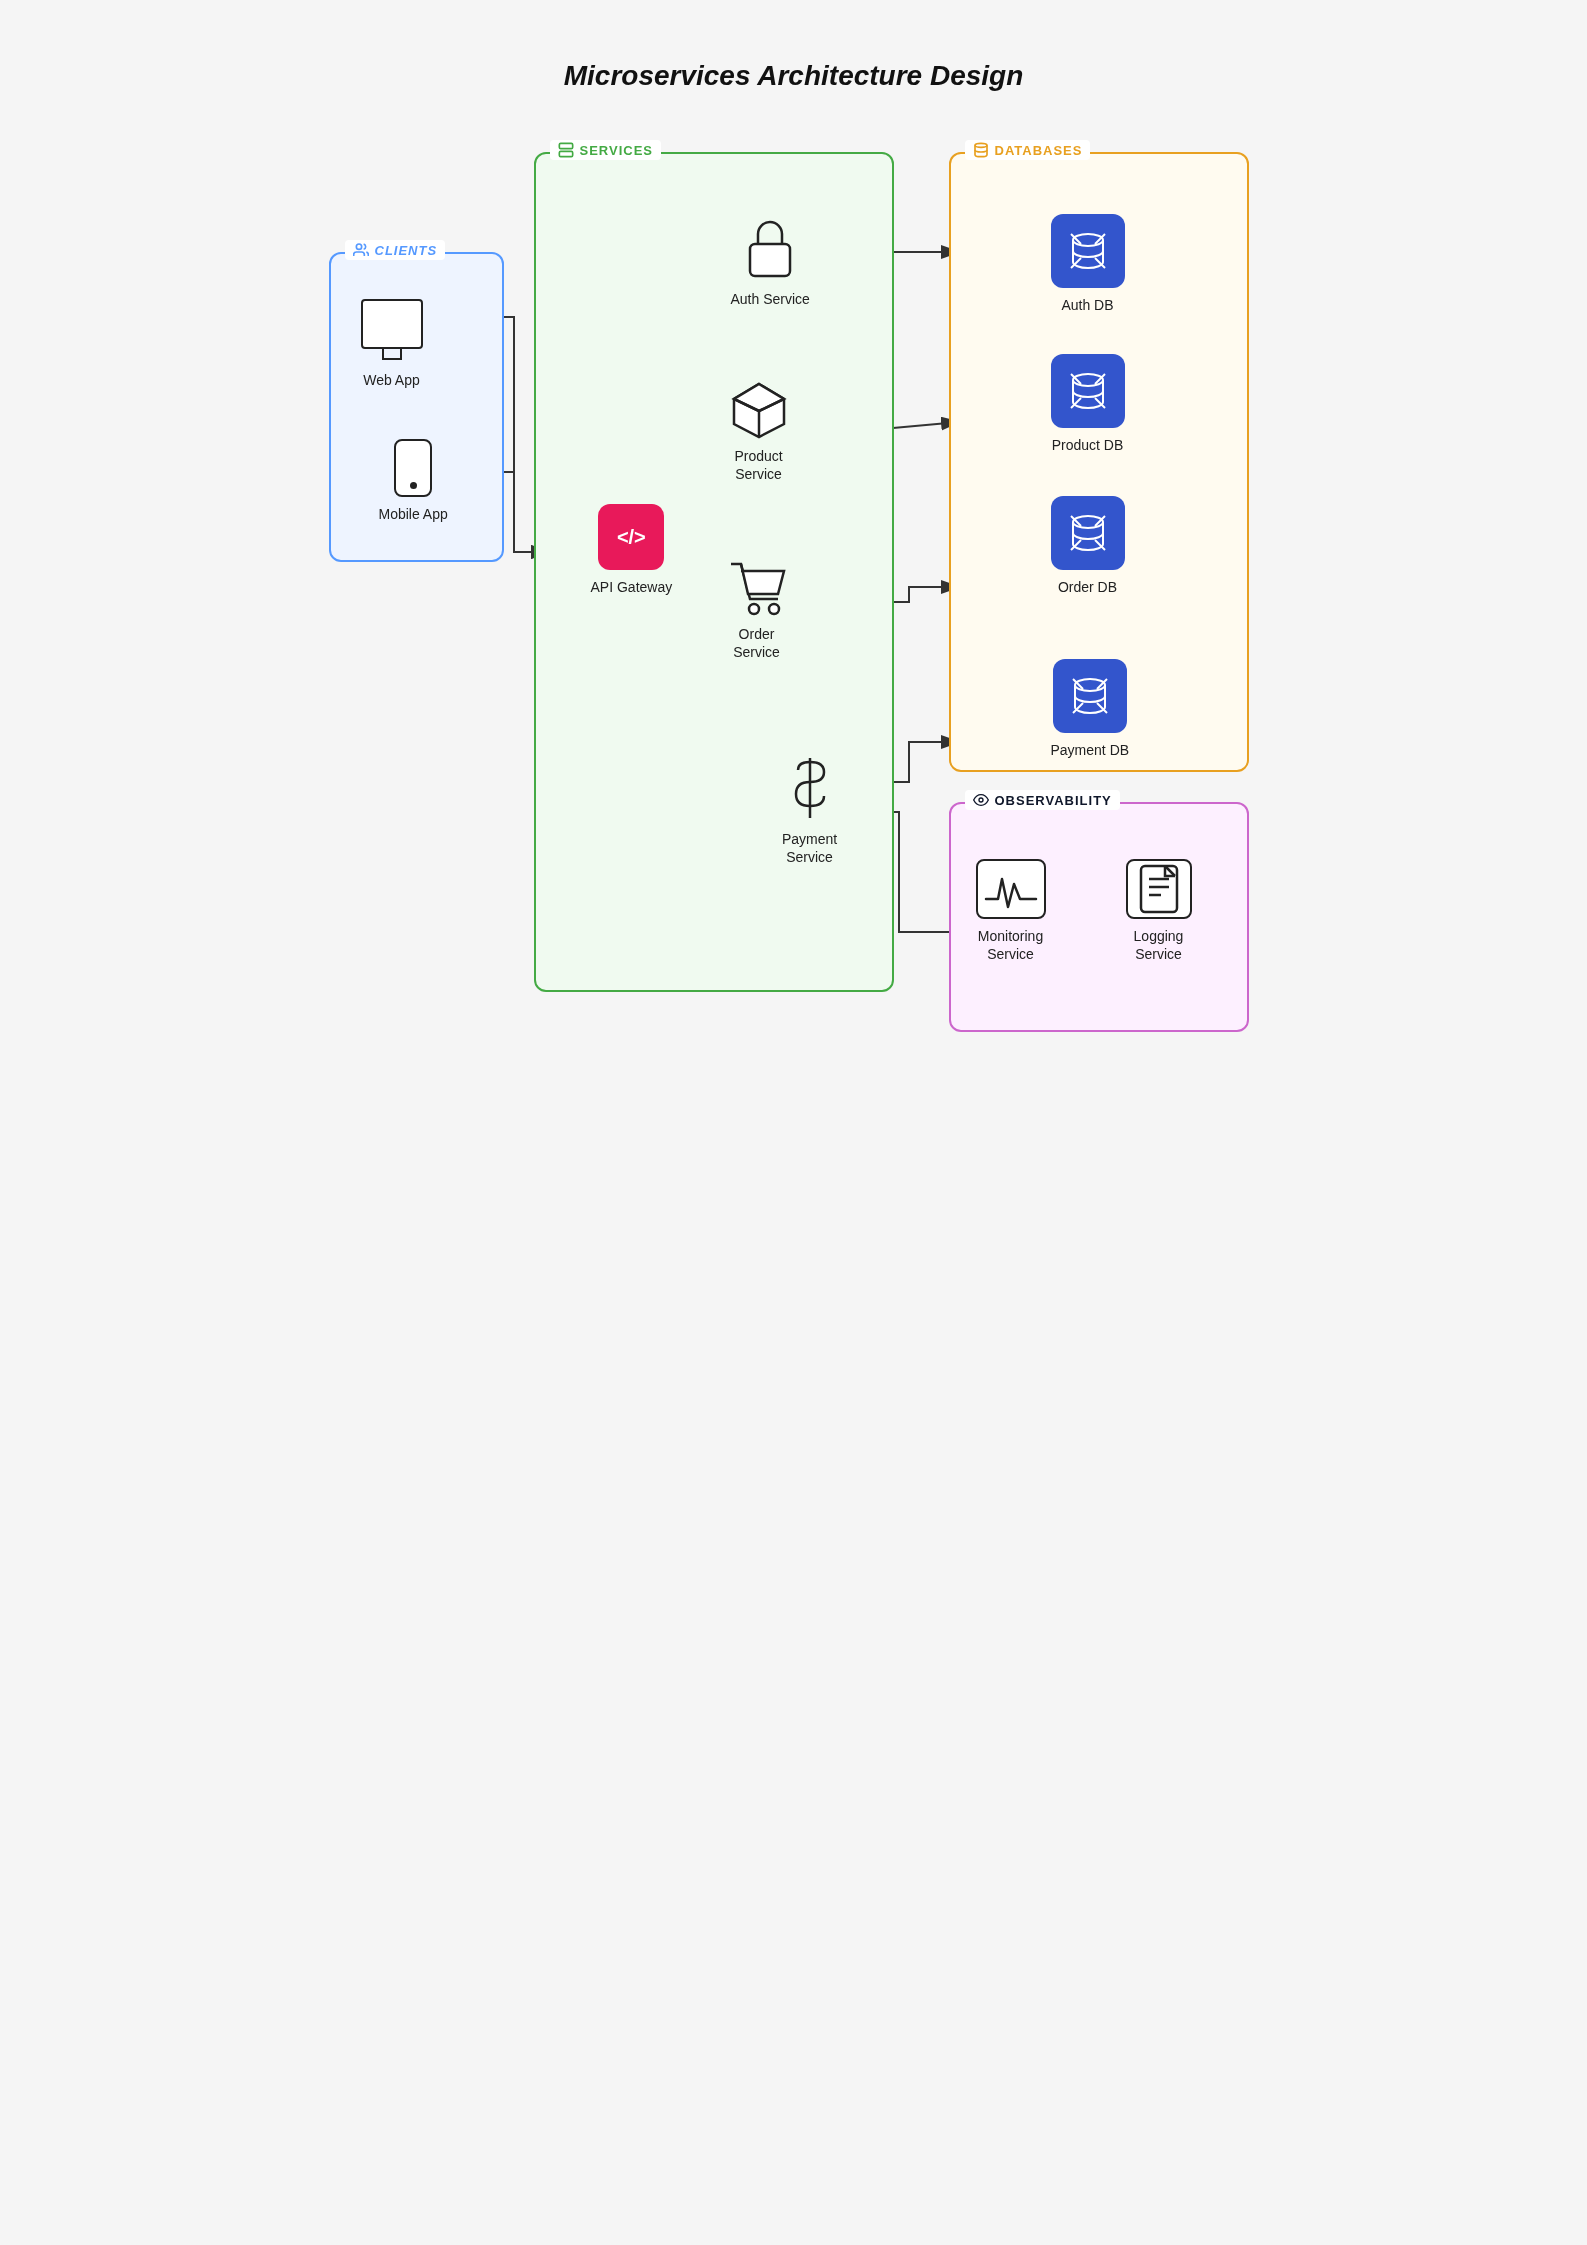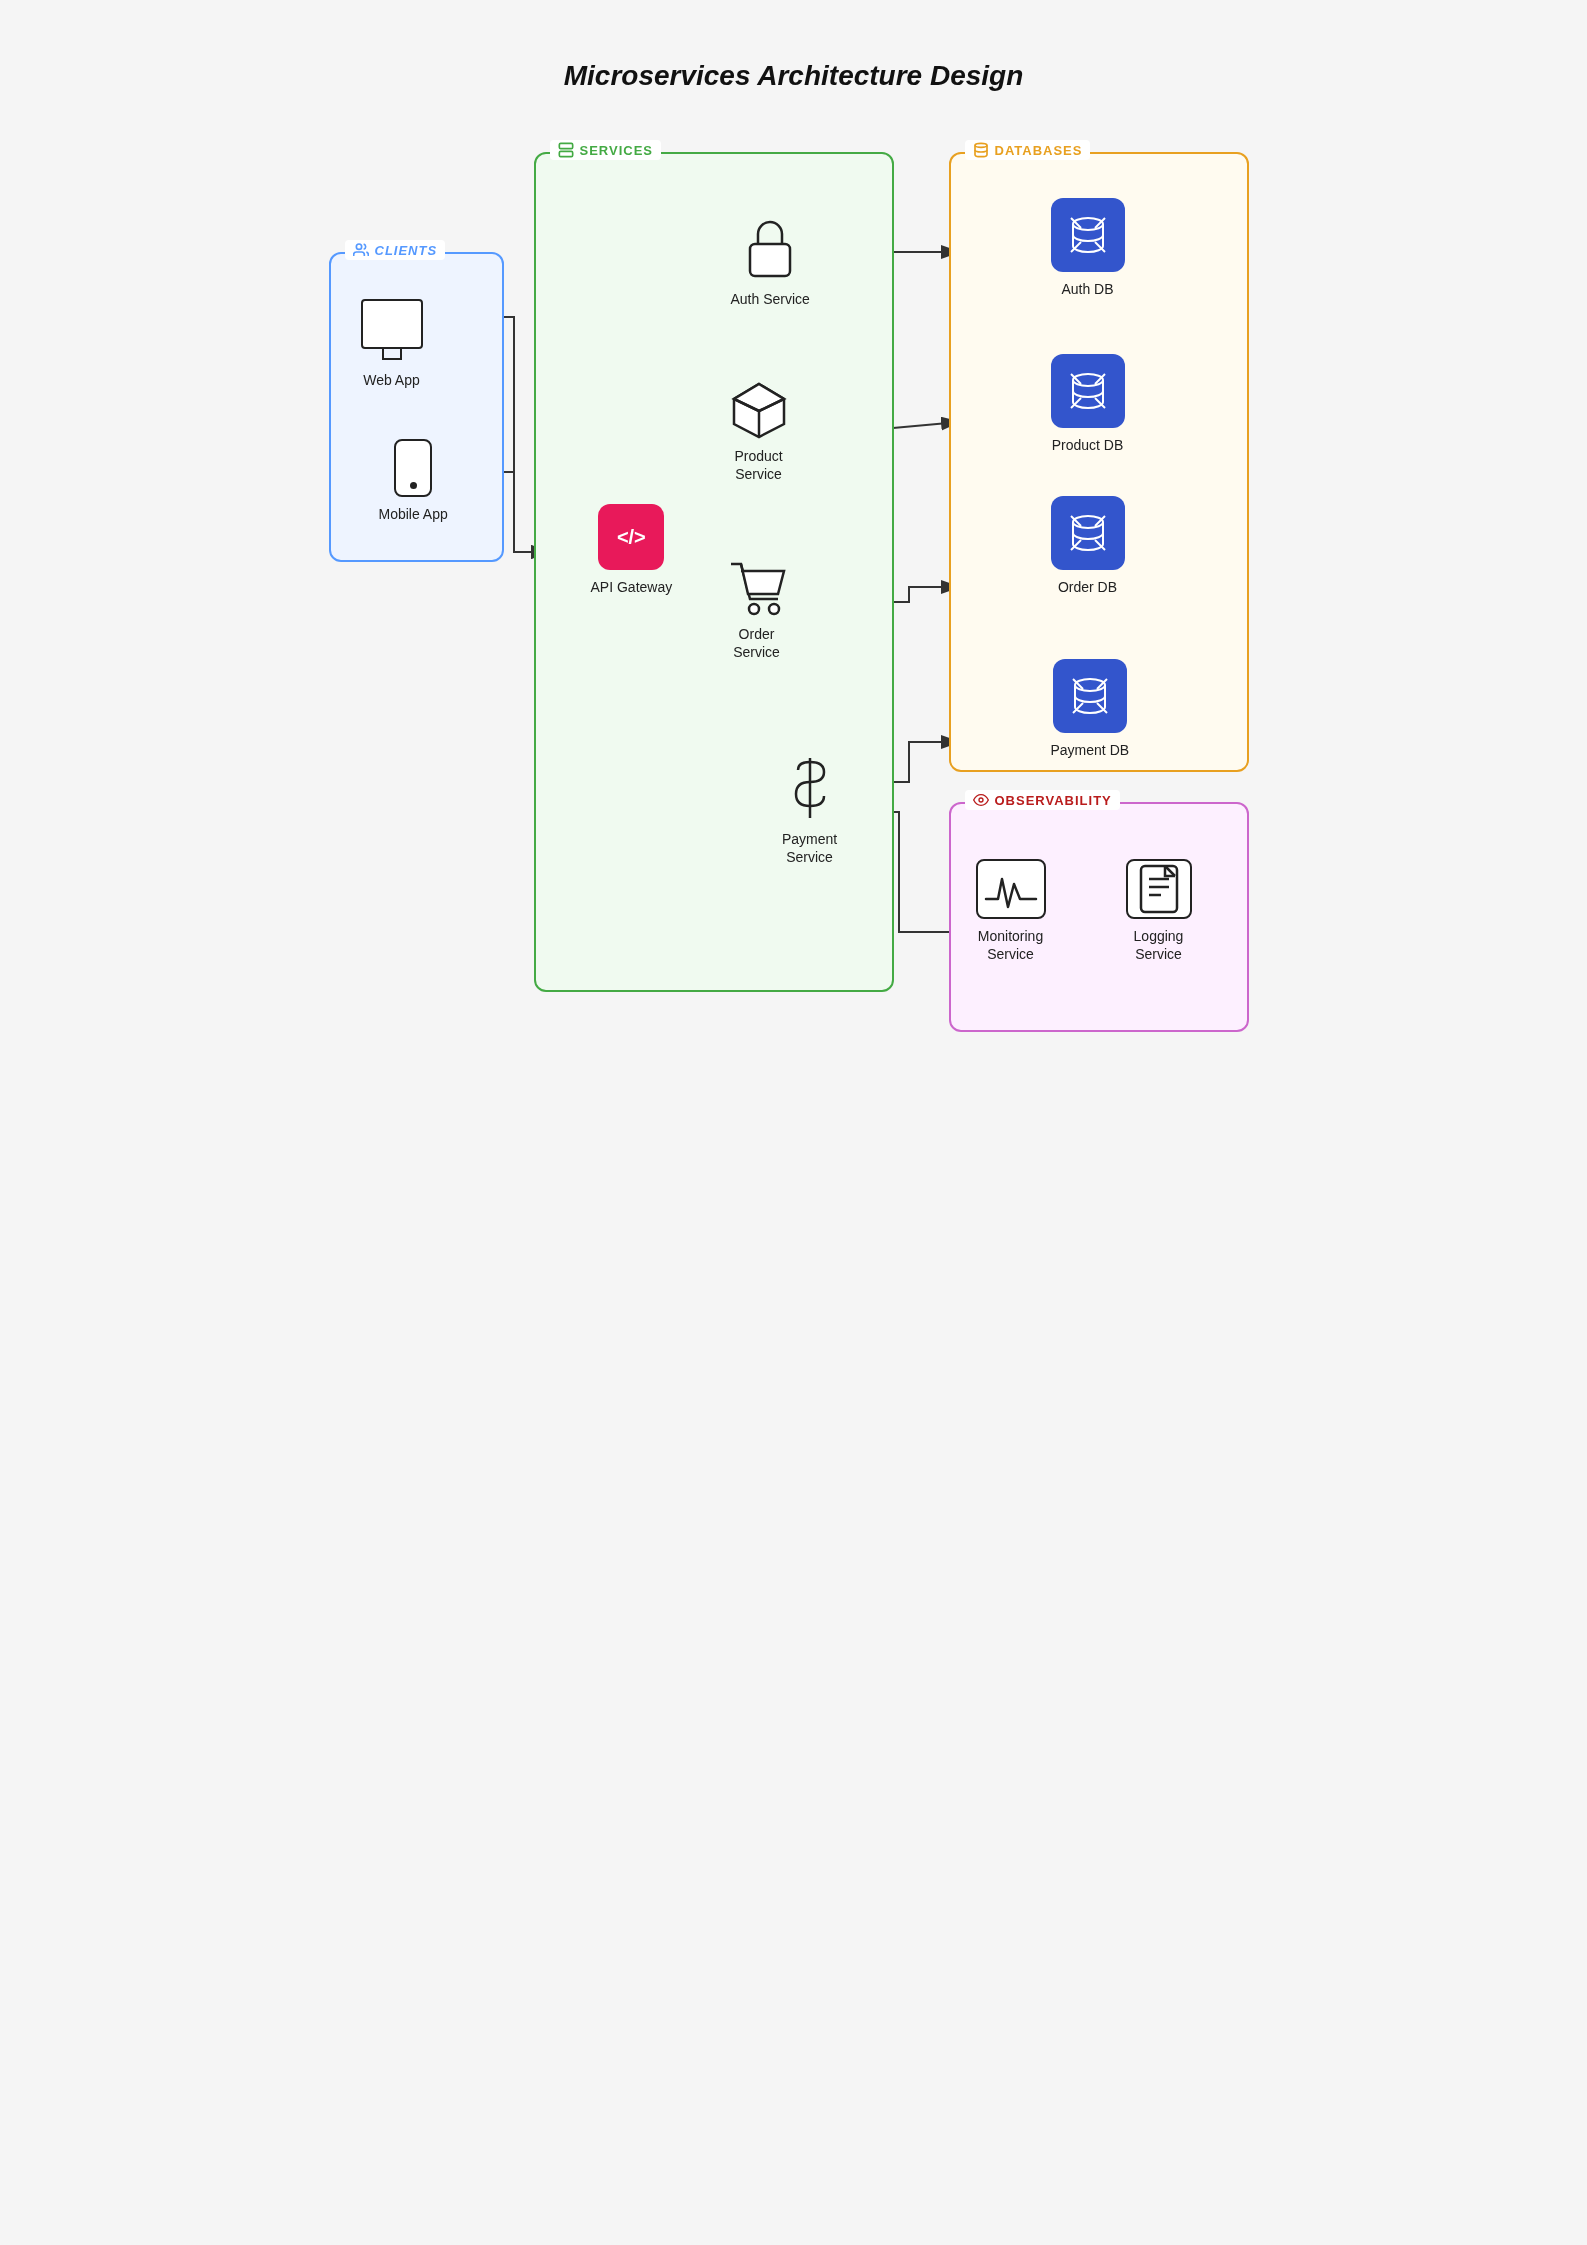--- a/index.html
+++ b/index.html
@@ -81,21 +81,21 @@
       font-weight: 700;
       letter-spacing: 1px;
       display: flex;
       align-items: center;
       gap: 6px;
       border-radius: 4px;
     }
     .clients-box .group-label { color: #5599ff; font-style: italic; }
     .services-box .group-label { color: #44aa44; }
     .databases-box .group-label { color: #e8a020; align-items: flex-end; }
-    .observability-box .group-label { color: #b91c1c; }
+    .observability-box .group-label { color: #0f172a; }
 
     
     .node {
       position: absolute;
       display: flex;
       flex-direction: column;
       align-items: center;
       gap: 8px;
     }
     .node-label {
@@ -238,21 +238,21 @@
     <div class="group-box databases-box">
       <div class="group-label">
         <svg width="16" height="16" viewBox="0 0 24 24" fill="none" stroke="currentColor" stroke-width="2.5">
           <ellipse cx="12" cy="5" rx="9" ry="3"></ellipse>
           <path d="M21 12c0 1.66-4 3-9 3s-9-1.34-9-3"></path>
           <path d="M3 5v14c0 1.66 4 3 9 3s9-1.34 9-3V5"></path>
         </svg>
         <span>DATABASES</span>
       </div>
 
-      <div class="node" style="position:absolute; left:100px; top:44px;">
+      <div class="node" style="position:absolute; left:100px; top:60px;">
         <div style="width:74px;height:74px;background:#3355cc;border-radius:12px;display:flex;align-items:center;justify-content:center;">
           <svg width="50" height="50" viewBox="0 0 50 50" fill="none" stroke="white" stroke-width="2">
             <ellipse cx="25" cy="14" rx="15" ry="6"></ellipse>
             <path d="M10 14 v22 c0 3.3 6.7 6 15 6 s15-2.7 15-6 V14"></path>
             <path d="M10 25 c0 3.3 6.7 6 15 6 s15-2.7 15-6"></path>
             <line x1="8" y1="8" x2="18" y2="18"></line>
             <line x1="42" y1="8" x2="32" y2="18"></line>
             <line x1="8" y1="42" x2="18" y2="32"></line>
             <line x1="42" y1="42" x2="32" y2="32"></line>
           </svg>

